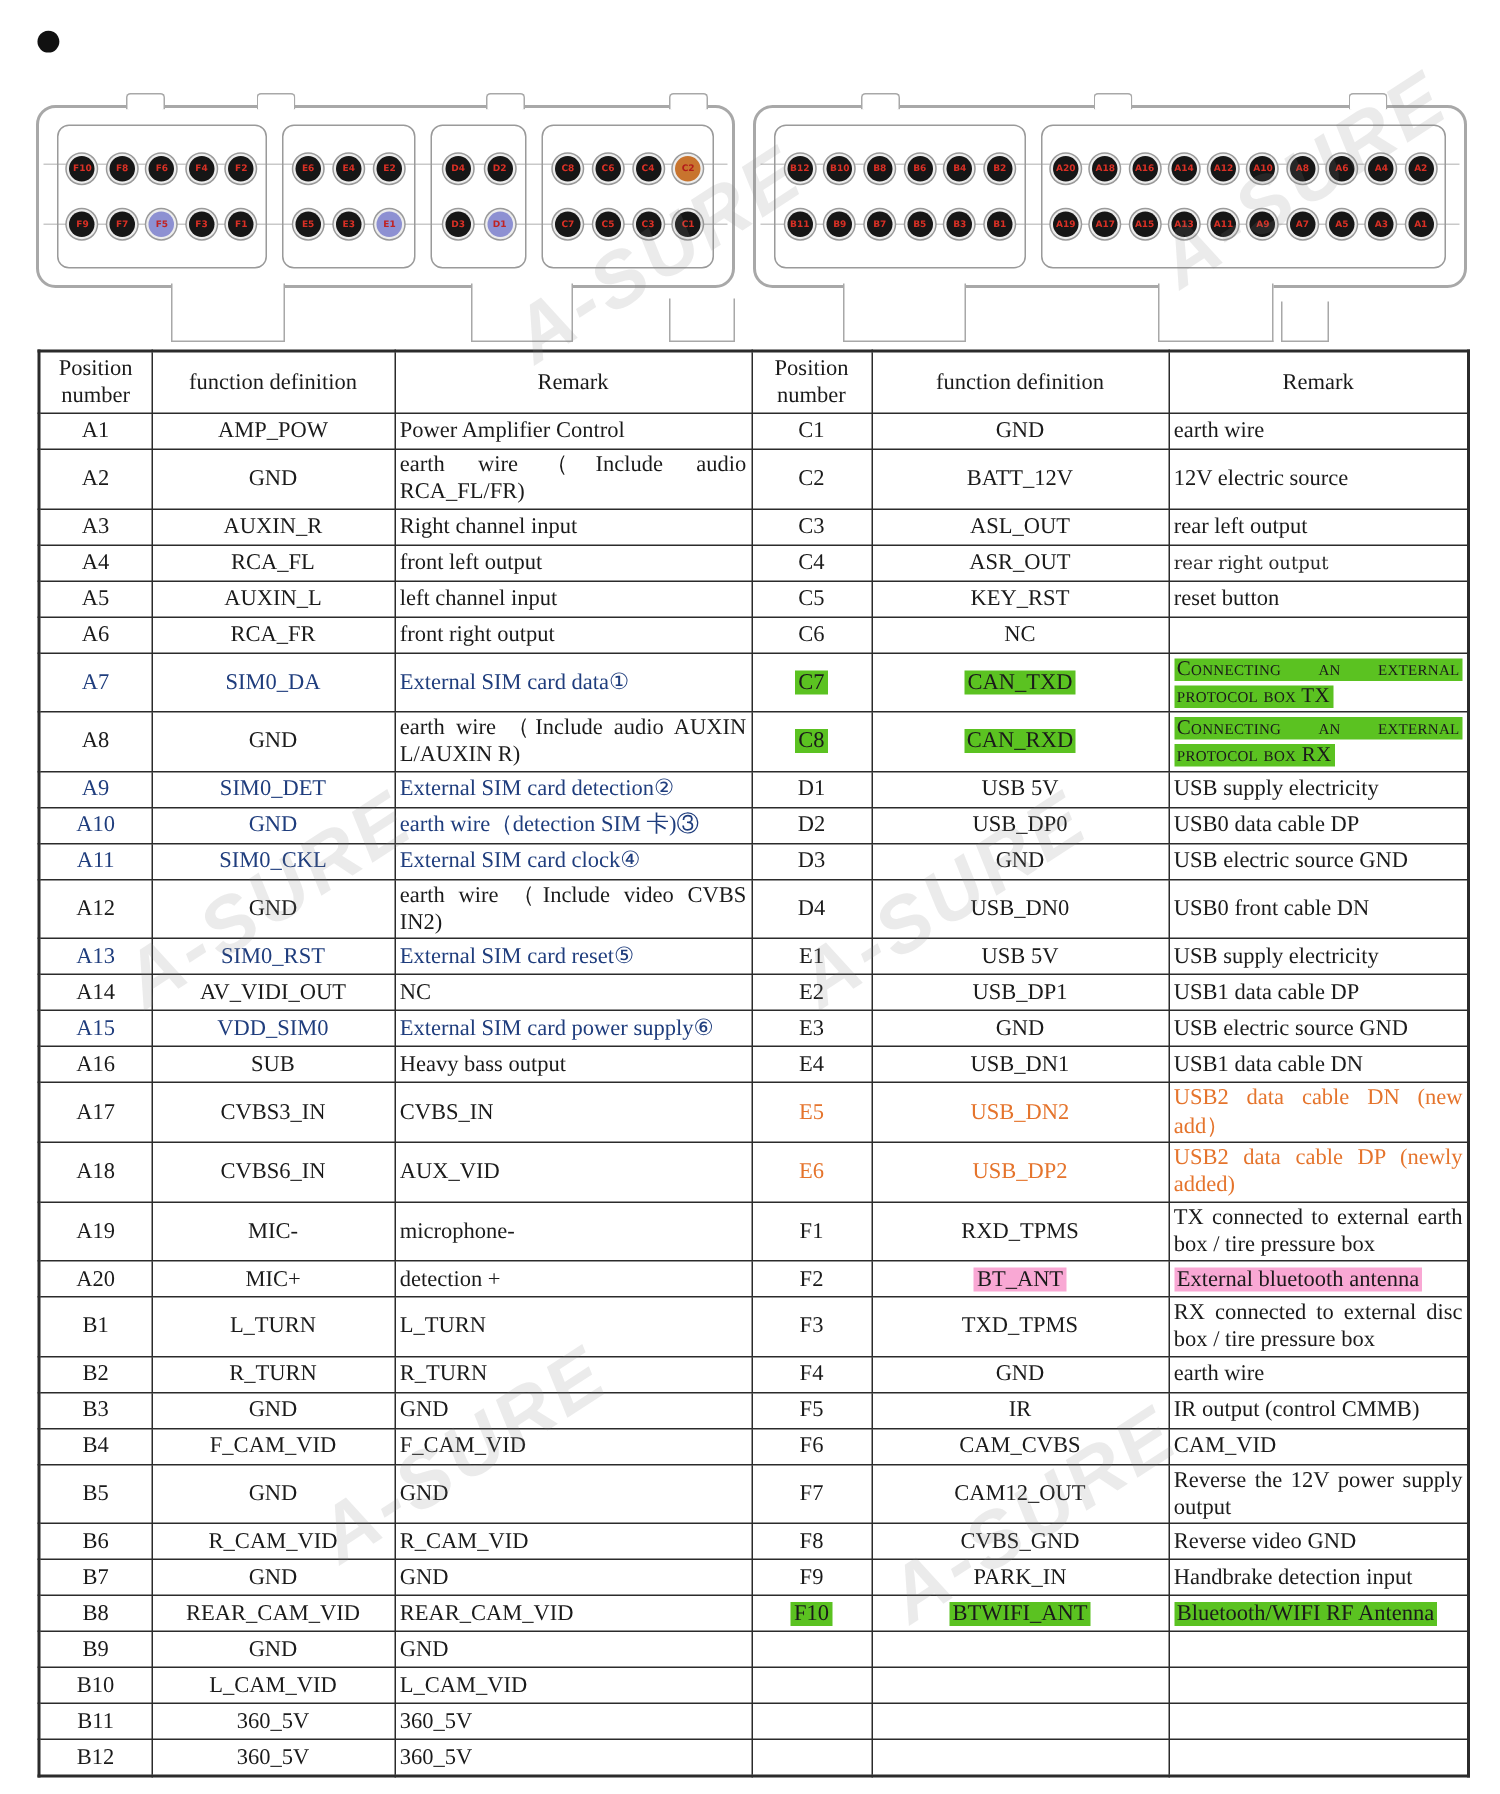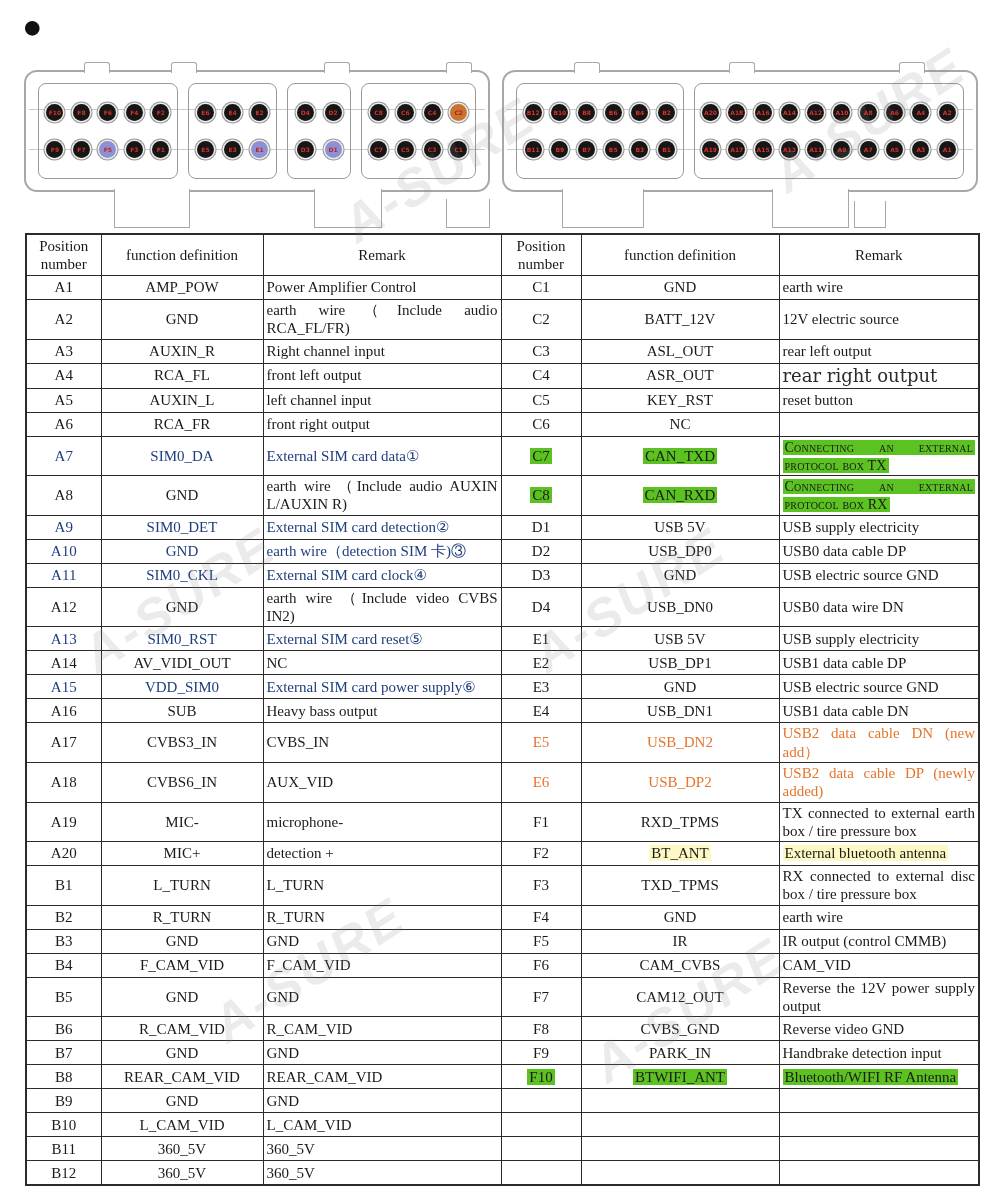--- a/index.html
+++ b/index.html
@@ -39,23 +39,23 @@
              font-family:"Liberation Serif",serif;}
   #pin-table th,#pin-table td{border:1px solid #2b2b2b;padding:1px 3px;vertical-align:middle;
              font-size:15px;line-height:1.22;height:21px;overflow:hidden;}
   #pin-table{border:2px solid #2b2b2b;padding-left:48px;}
   #pin-table th{font-weight:normal;text-align:center;height:38px;font-size:15px;}
   td.ctr{text-align:center;}
   td.rem{text-align:justify;}
   .blue{color:#1f3d7d;}
   .orange{color:#e5742c;}
   .hl-green{background:#5bc221;padding:0 2px;-webkit-box-decoration-break:clone;box-decoration-break:clone;}
-  .hl-yellow{background:#fef9c3;padding:0 2px;-webkit-box-decoration-break:clone;box-decoration-break:clone;}
+  .hl-yellow{background:#f9a8d4;padding:0 2px;-webkit-box-decoration-break:clone;box-decoration-break:clone;}
   .sc{font-variant:small-caps;font-size:14px;letter-spacing:0.2px;}
-  .alt{font-family:"DejaVu Serif",serif;font-size:18px;font-weight:normal;color:#2a2a2a;}
+  .alt{font-family:"DejaVu Serif",serif;font-size:12px;font-weight:normal;color:#2a2a2a;}
 </style>
 </head>
 <body>
 
 <div id="title-row">
   <span id="title-bullet">●</span>
 </div>
 
 <div class="wm" style="left:760px;top:90px;">A-SURE</div>
 <div class="wm" style="left:330px;top:140px;">A-SURE</div>
@@ -291,21 +291,21 @@
         <td class="ctr"><span>D3</span></td>
         <td class="ctr"><span>GND</span></td>
         <td class="rem"><span>USB electric source GND</span></td>
       </tr>
       <tr>
         <td class="ctr"><span>A12</span></td>
         <td class="ctr"><span>GND</span></td>
         <td class="rem"><span>earth wire （Include video CVBS IN2)</span></td>
         <td class="ctr"><span>D4</span></td>
         <td class="ctr"><span>USB_DN0</span></td>
-        <td class="rem"><span>USB0 data wire DN</span></td>
+        <td class="rem"><span>USB0 front cable DN</span></td>
       </tr>
       <tr>
         <td class="ctr"><span class="blue">A13</span></td>
         <td class="ctr"><span class="blue">SIM0_RST</span></td>
         <td class="rem"><span class="blue">External SIM card reset⑤</span></td>
         <td class="ctr"><span>E1</span></td>
         <td class="ctr"><span>USB 5V</span></td>
         <td class="rem"><span>USB supply electricity</span></td>
       </tr>
       <tr>

